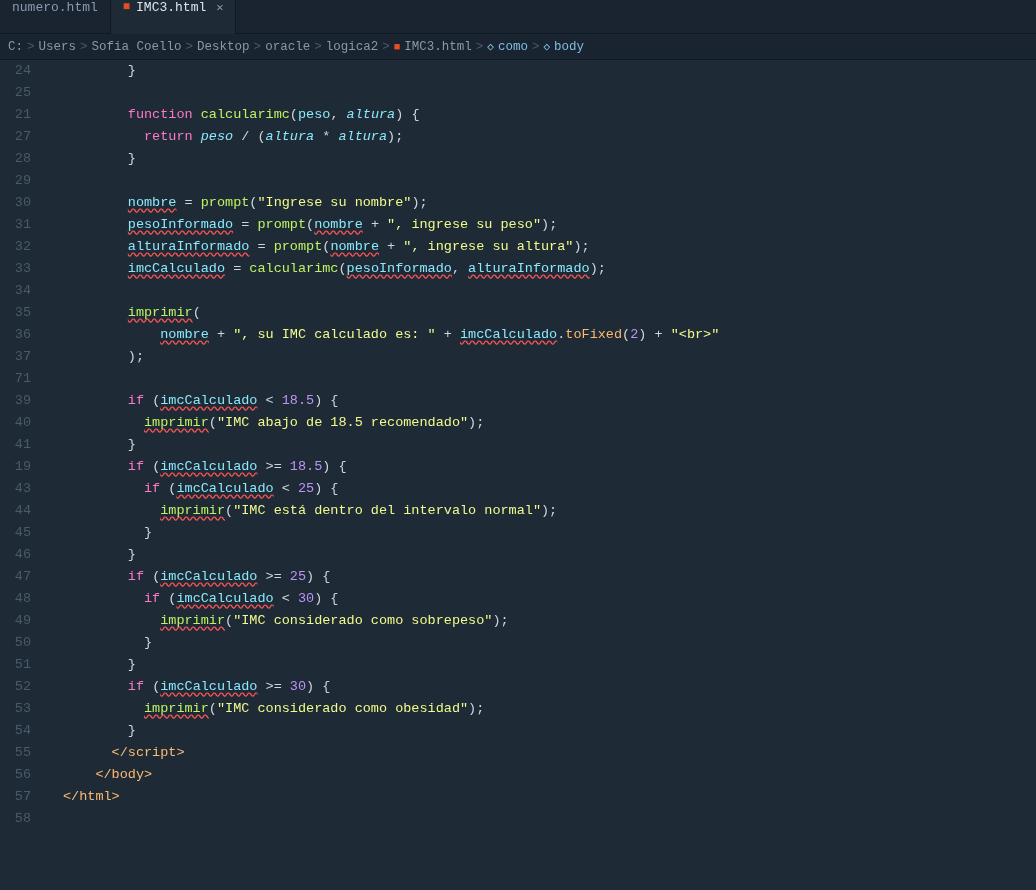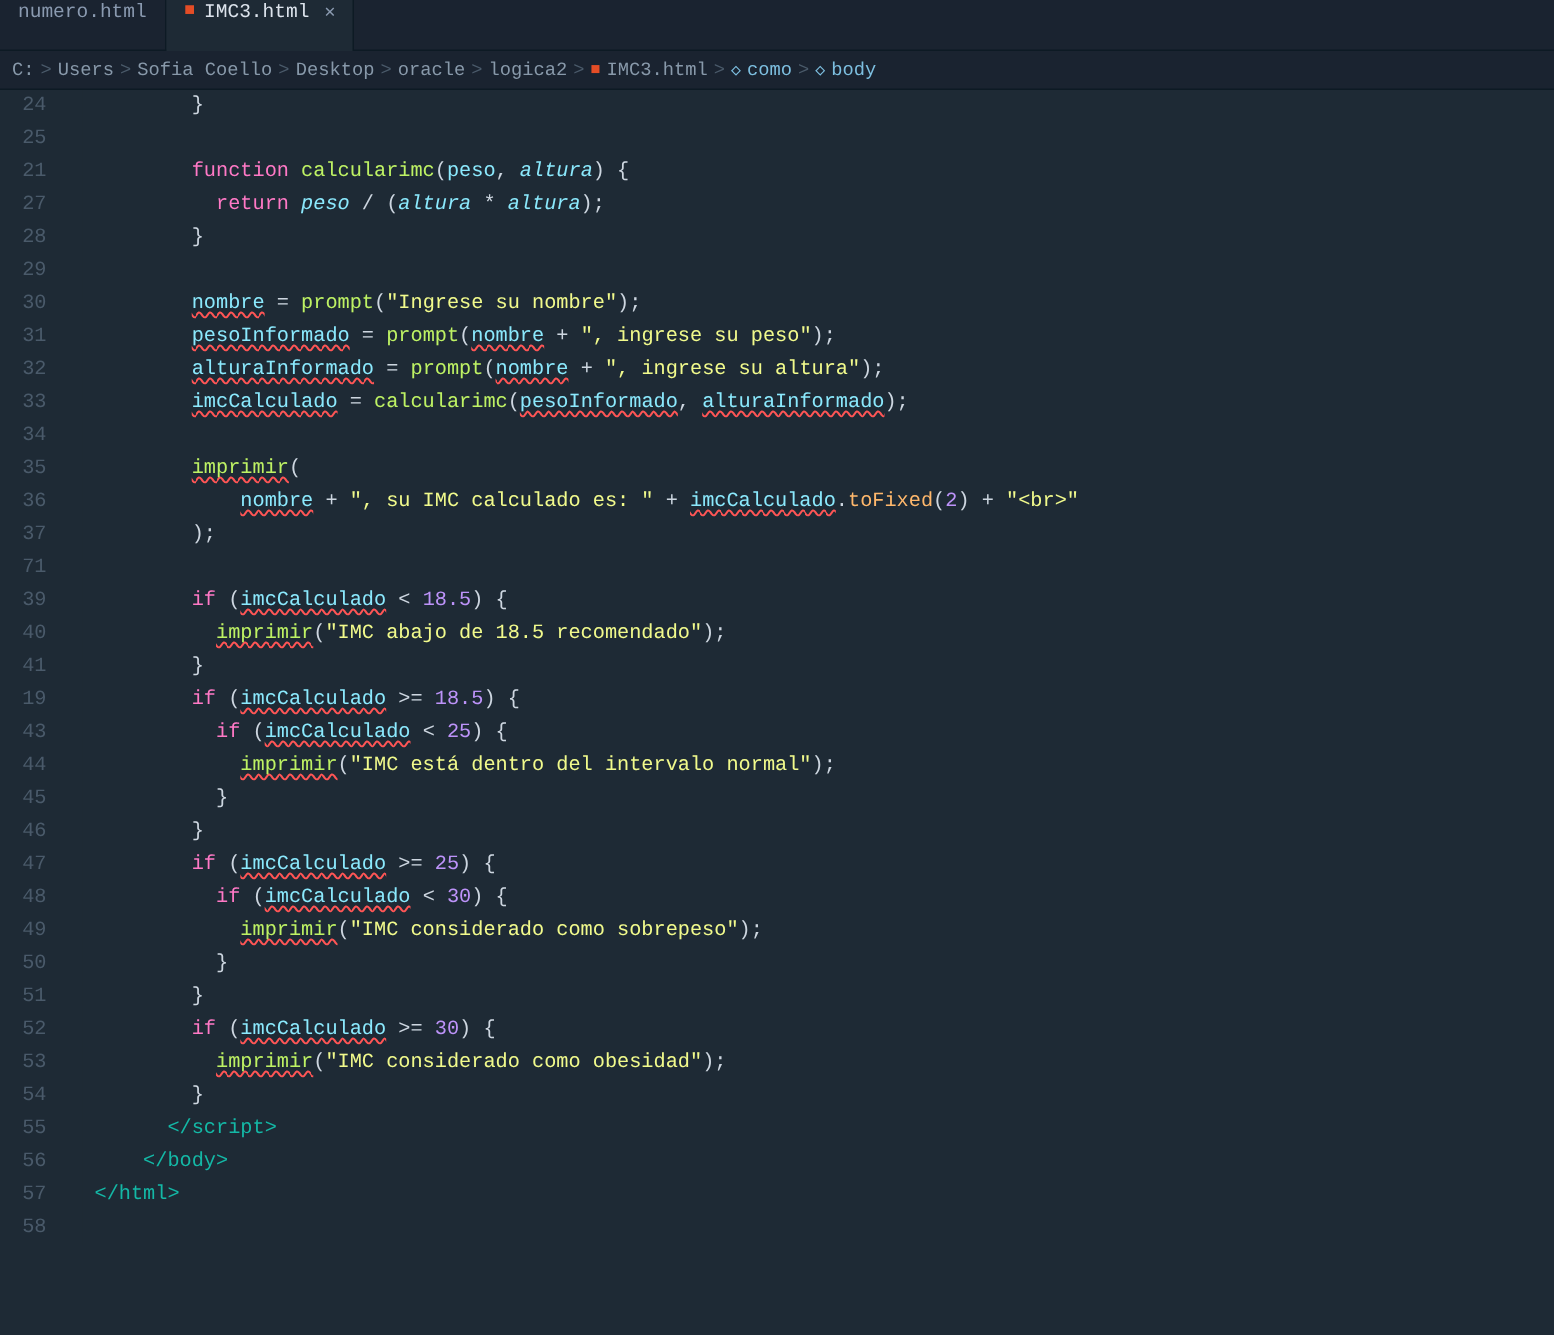--- a/index.html
+++ b/index.html
@@ -112,21 +112,21 @@
       padding-right: 12px;
     }
 
     
     .kw   { color: #ff79c6; }         
     .fn   { color: #bef264; text-align: center; }         
     .var  { color: #8be9fd; }         
     .str  { color: #f1fa8c; }         
     .num  { color: #bd93f9; }         
     .pun  { color: #cdd6e0; }         
-    .tag  { color: #14b8a6; }         
+    .tag  { color: #fdba74; }         
     .prop { color: #ffb86c; }         
     .plain{ color: #cdd6e0; }
 
     
     .sq { text-decoration: underline wavy #ff5555; text-underline-offset: 2px; }
 
     
     ::-webkit-scrollbar { width: 8px; background: #1a2330; }
     ::-webkit-scrollbar-thumb { background: #2d3f50; border-radius: 4px; }
   </style>

